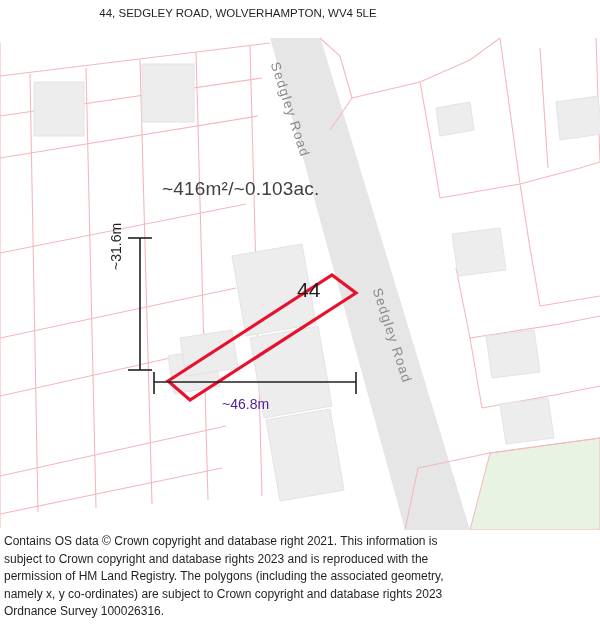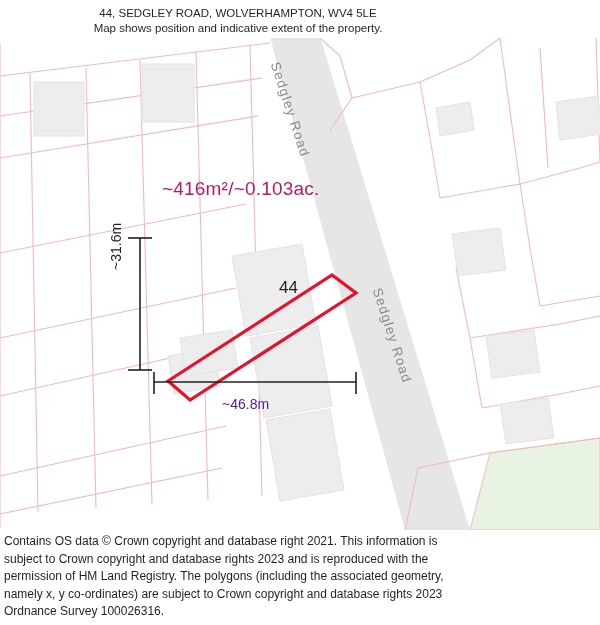--- a/index.html
+++ b/index.html
@@ -42,28 +42,28 @@
   .map-svg {
     position: absolute;
     top: 0;
     left: 0;
   }
   .area-label {
     position: absolute;
     left: 162px;
     top: 140px;
     font-size: 19px;
-    color: #be185d;
+    color: #404040;
     letter-spacing: 0.2px;
   }
   .plot-number {
     position: absolute;
-    left: 279px;
+    left: 297px;
     top: 240px;
-    font-size: 17px;
+    font-size: 21px;
     color: #231f20;
   }
   .dim-vert {
     position: absolute;
     left: 108px;
     top: 232px;
     font-size: 14px;
     color: #231f20;
     transform: rotate(-90deg);
     transform-origin: left top;
@@ -104,21 +104,20 @@
     font-size: 12px;
     line-height: 17.5px;
     color: #231f20;
   }
 </style>
 </head>
 <body>
 
 <div class="header">
   <div class="title">44, SEDGLEY ROAD, WOLVERHAMPTON, WV4 5LE</div>
-  <div class="subtitle">Map shows position and indicative extent of the property.</div>
 </div>
 
 <div class="map-wrap">
   <svg class="map-svg" width="600" height="492" viewBox="0 0 600 492">
 
     <path d="M490 415 L600 400 L600 492 L470 492 Z" fill="#e9f3e3" stroke="#f4b8bc" stroke-width="1"></path>
 
     <path d="M268 -8 L318 -8 L470 492 L405 492 Z" fill="#e6e6e6" stroke="none"></path>
 
     <g stroke="#f4b8bc" stroke-width="1.1" fill="none">

